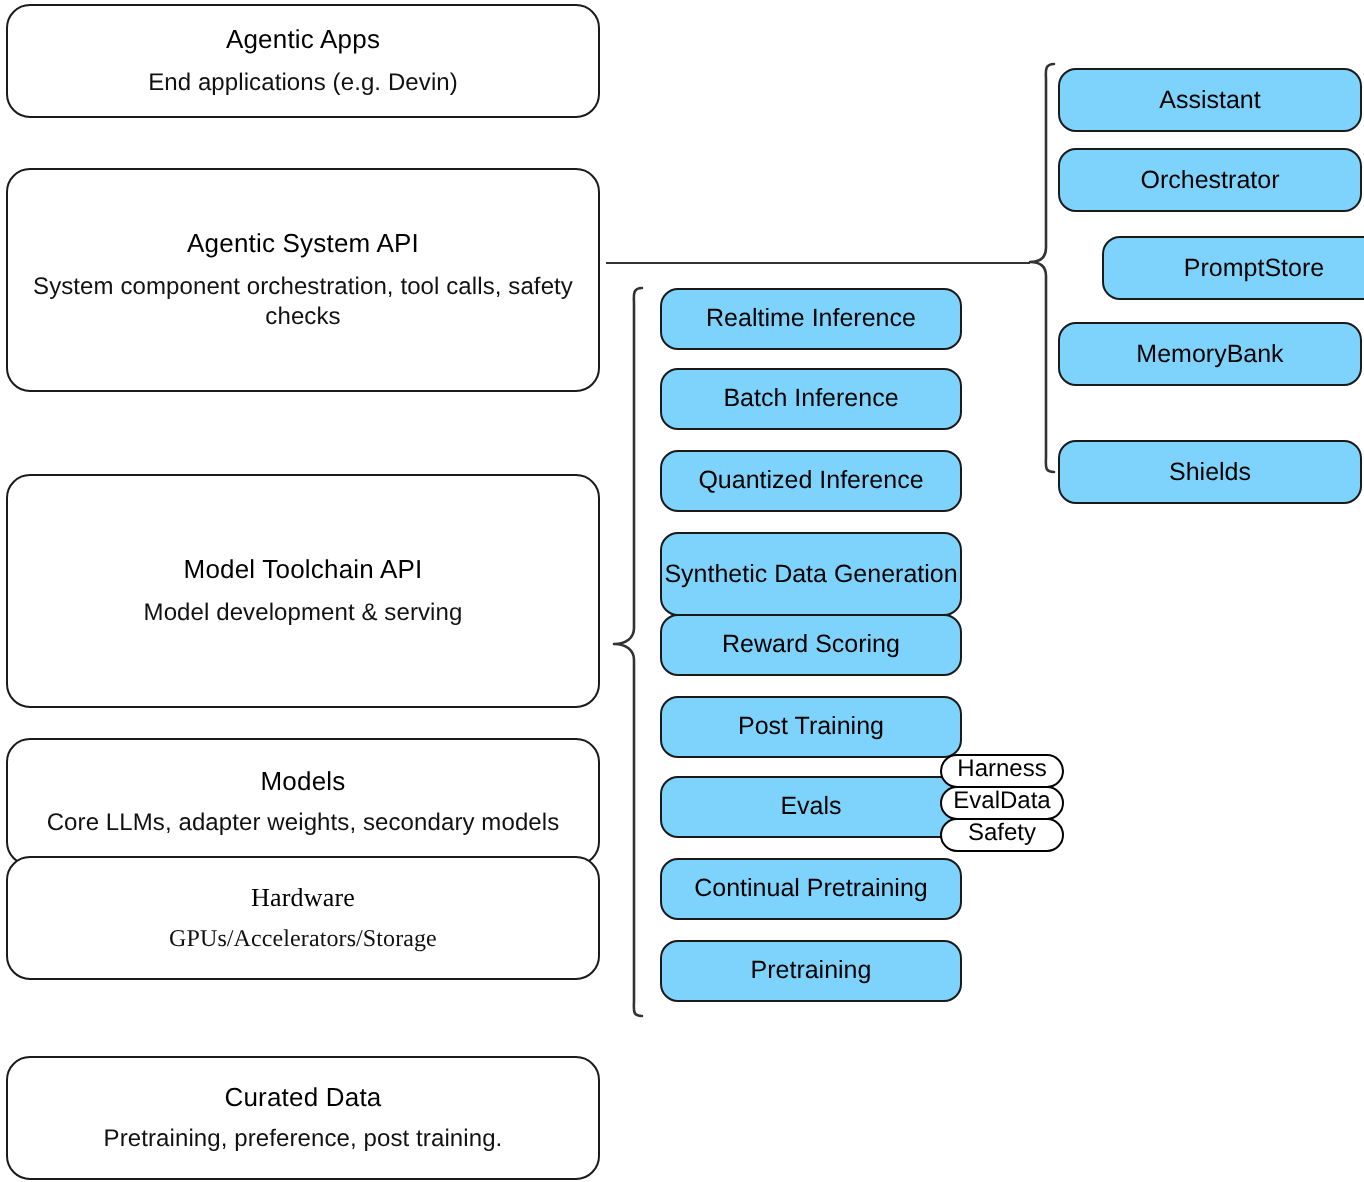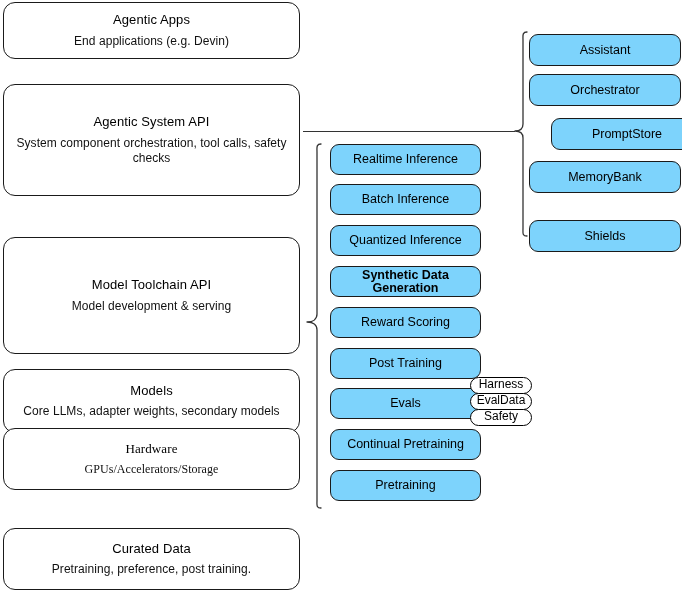--- a/index.html
+++ b/index.html
@@ -131,21 +131,21 @@
 
   <div class="capsule" style="left:330px; top:144px; width:151px; height:31px;">
     <span>Realtime Inference</span>
   </div>
   <div class="capsule" style="left:330px; top:184px; width:151px; height:31px;">
     <span>Batch Inference</span>
   </div>
   <div class="capsule" style="left:330px; top:225px; width:151px; height:31px;">
     <span>Quantized Inference</span>
   </div>
-  <div class="capsule" style="left:330px; top:266px; width:151px; height:31px;font-weight:bold;">
+  <div class="capsule" style="left:330px; top:266px; width:151px; height:42px;">
     <span>Synthetic Data Generation</span>
   </div>
   <div class="capsule" style="left:330px; top:307px; width:151px; height:31px;">
     <span>Reward Scoring</span>
   </div>
   <div class="capsule" style="left:330px; top:348px; width:151px; height:31px;">
     <span>Post Training</span>
   </div>
   <div class="capsule" style="left:330px; top:388px; width:151px; height:31px;">
     <span>Evals</span>

